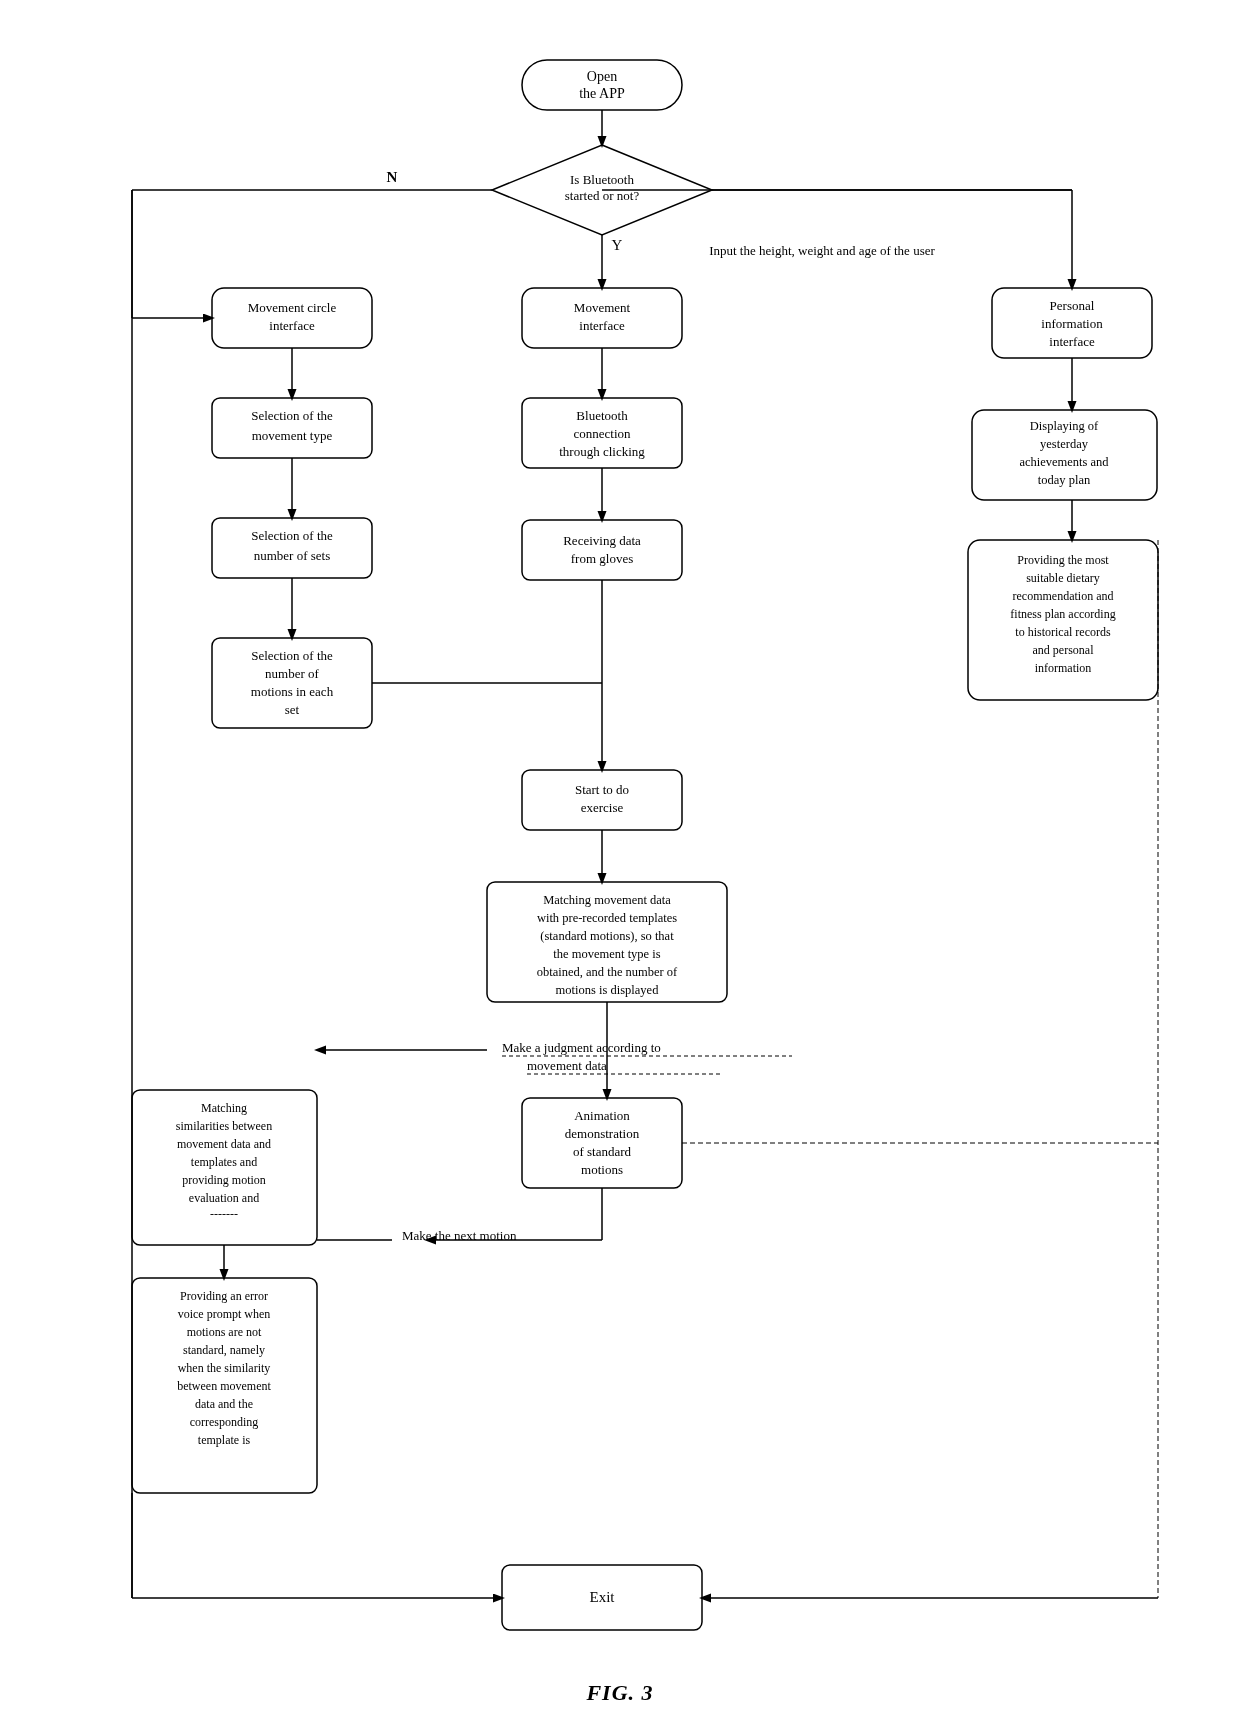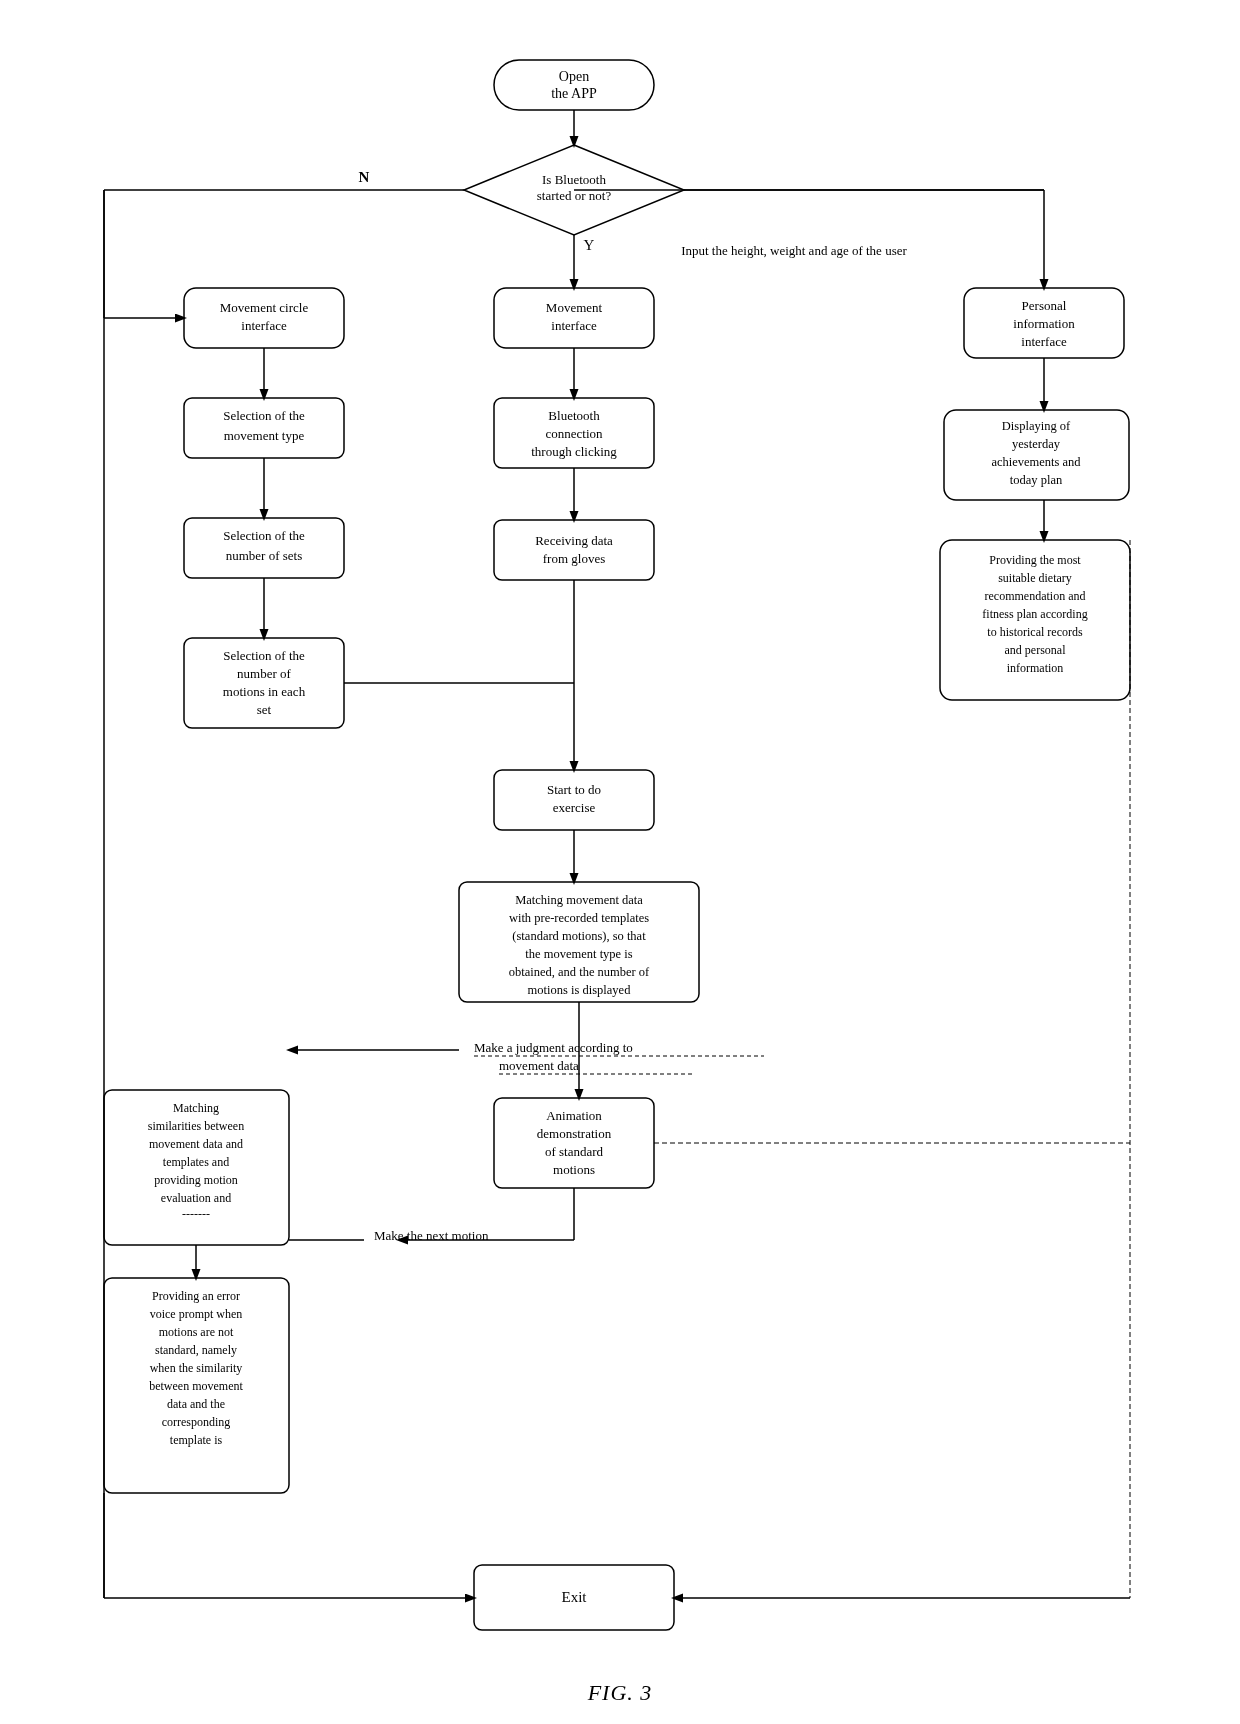--- a/index.html
+++ b/index.html
@@ -13,37 +13,37 @@
     }
     .page {
       width: 1240px;
       min-height: 1724px;
       position: relative;
       background: #fff;
     }
     .flowchart-area {
       position: absolute;
       top: 30px;
-      left: 44px;
+      left: 72px;
       width: 1120px;
       height: 1640px;
     }
     
     svg.flowchart {
       width: 1120px;
       height: 1640px;
     }
     .fig-label {
       position: absolute;
       bottom: 18px;
       left: 50%;
       transform: translateX(-50%);
       font-size: 22px;
       font-style: italic;
-      font-weight: normal;
+      font-weight: bold;
       letter-spacing: 1px;
     }
   </style>
 </head>
 <body>
 
 <div class="page">
   <div class="flowchart-area">
     <svg class="flowchart" viewBox="0 0 1120 1640" xmlns="http://www.w3.org/2000/svg">
       <defs>

